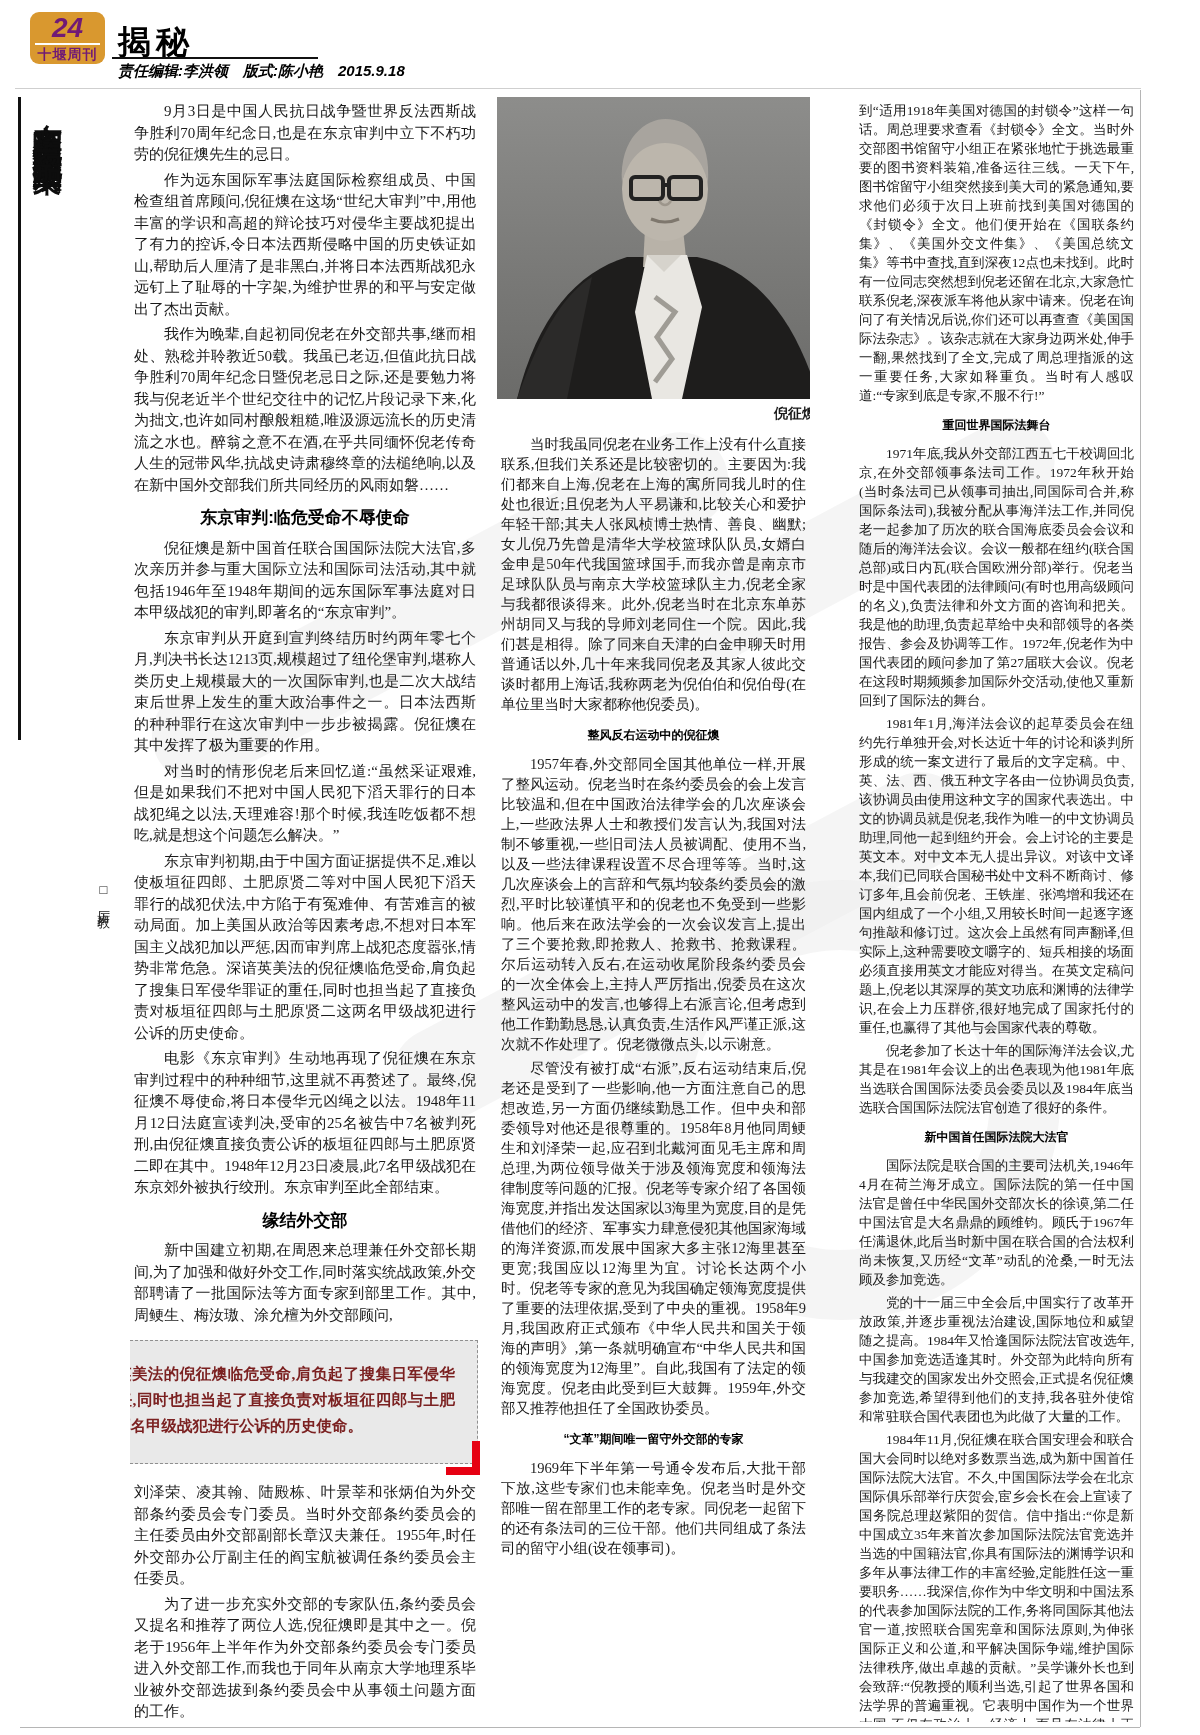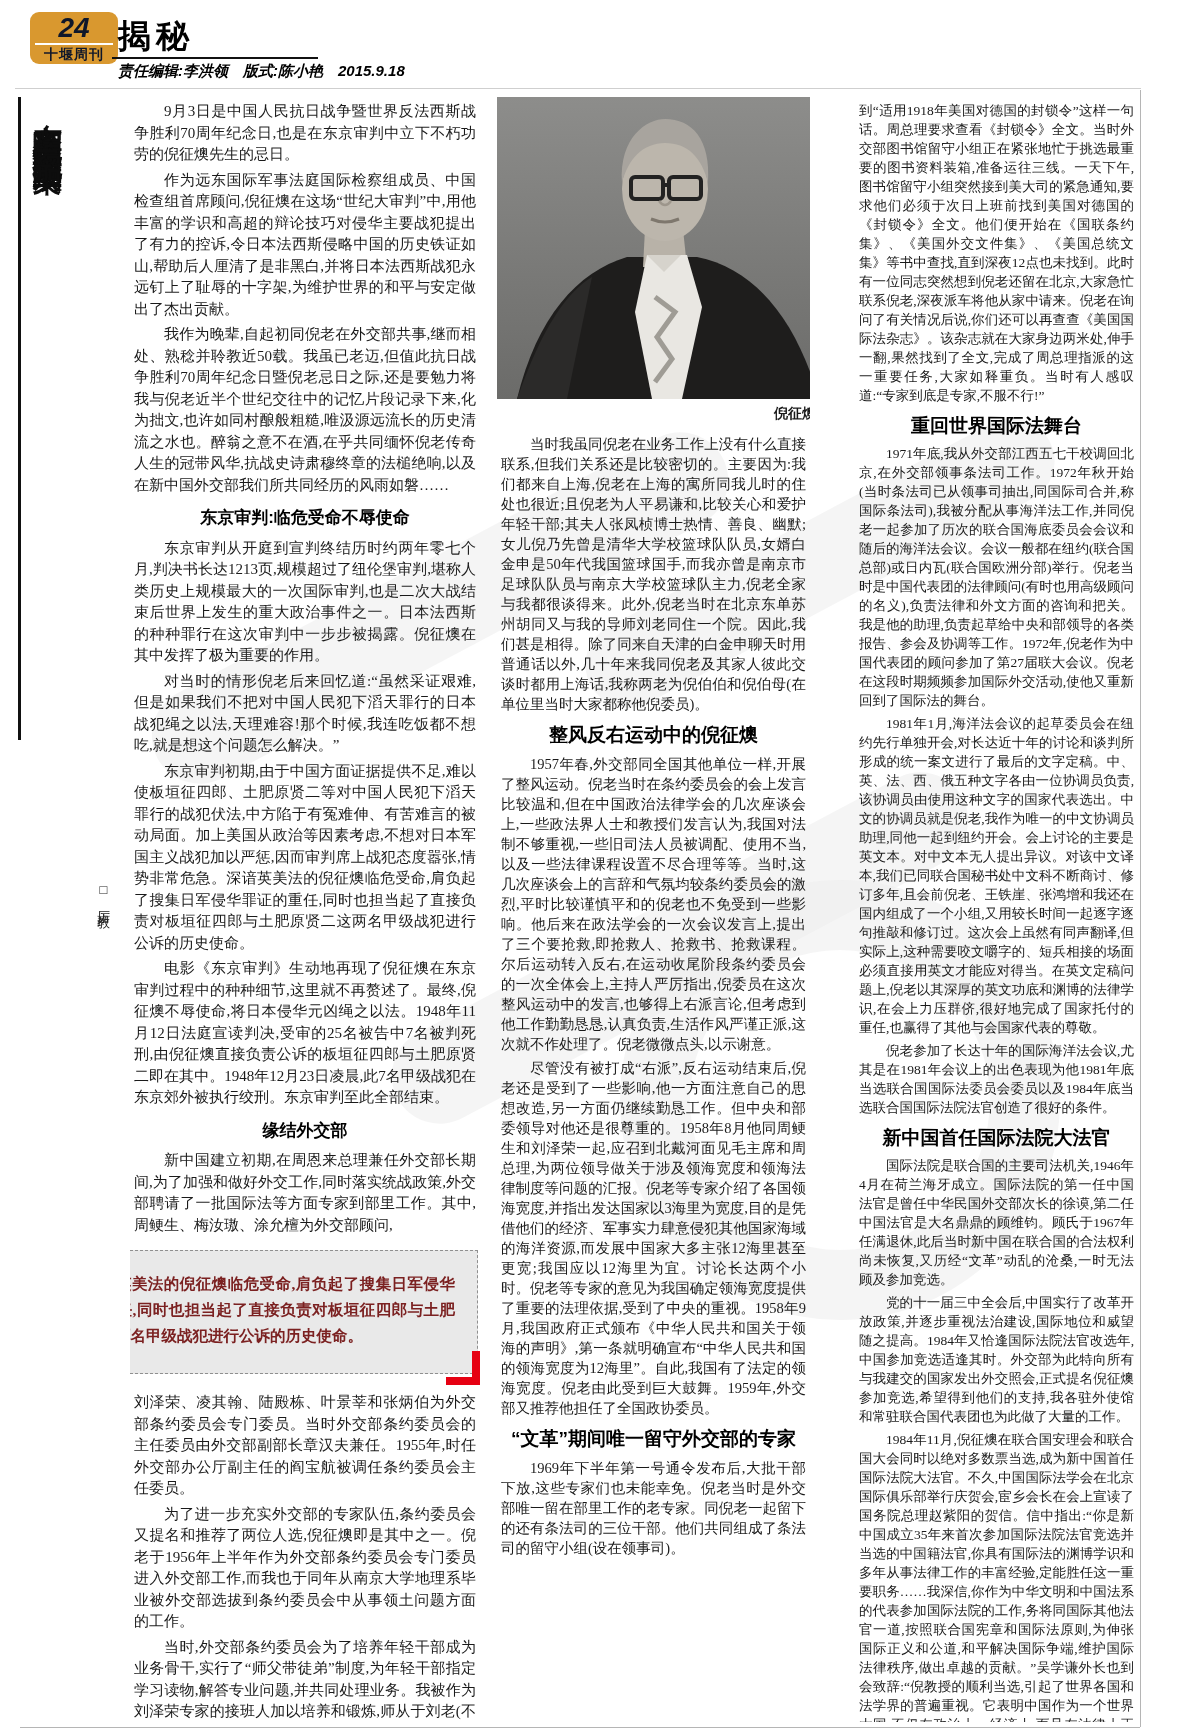--- a/index.html
+++ b/index.html
@@ -1,24 +1,24 @@
 <!DOCTYPE html>
 <html><head>
 <meta charset="utf-8">
 <style>
   html,body{margin:0;padding:0;background:#fff;}
   .page{position:relative;width:1200px;height:1735px;background:#ffffff;overflow:hidden;
         font-family:"Liberation Serif",serif;color:#1a1a1a;}
   
-  .pagenum-box{position:absolute;left:30px;top:12px;width:88px;height:52px;border-radius:9px;
-               background:#d9982f;color:#0f172a;text-align:center;overflow:hidden;}
+  .pagenum-box{position:absolute;left:30px;top:12px;width:75px;height:52px;border-radius:9px;
+               background:#d9982f;color:#701a75;text-align:center;overflow:hidden;}
   .pagenum-box .num{font:bold italic 28px "Liberation Sans",sans-serif;line-height:30px;margin-top:1px;}
   .pagenum-box .sep{border-top:2px solid #fff;margin:0 5px 1px;}
   .pagenum-box .masthead{font:bold 14px "Liberation Sans",sans-serif;letter-spacing:1px;line-height:17px;}
-  .section-title{position:absolute;left:118px;top:14px;font:bold 33px "Liberation Serif",serif;
+  .section-title{position:absolute;left:118px;top:20px;font:bold 33px "Liberation Serif",serif;
                  letter-spacing:5px;color:#000;}
   .header-rule{position:absolute;left:112px;top:57px;width:206px;height:2px;background:#111;}
   .editor-line{position:absolute;left:118px;top:62px;font:bold italic 15px "Liberation Sans",sans-serif;color:#000;}
   .top-rule{position:absolute;left:15px;top:88px;width:1126px;height:1px;background:#cfcfcf;}
   .right-rule{position:absolute;left:1140px;top:90px;width:1px;height:1637px;background:#b5b5b5;}
   .bottom-rule{position:absolute;left:20px;top:1727px;width:1120px;height:1px;background:#b5b5b5;}
   
   .headline-rule{position:absolute;left:18px;top:97px;width:3px;height:643px;background:#111;}
   .v-headline{position:absolute;left:28px;top:100px;height:650px;writing-mode:vertical-rl;
               font:bold 29px "Liberation Serif",serif;letter-spacing:2px;color:#0d0d0d;}
@@ -32,21 +32,21 @@
   .wm.w4{left:620px;top:880px;width:300px;height:300px;border-radius:50%;background:transparent;border:70px solid #ececec;}
   
   .col{position:absolute;top:97px;z-index:2;text-align:justify;}
   .col .para{margin:4px;text-indent:2em;}
   .col .para.pc{text-indent:0;}
   .col1{left:130px;width:350px;height:1625px;font-size:15px;line-height:21.5px;overflow:hidden;}
   .col2{left:497px;width:313px;height:1625px;font-size:14.5px;line-height:20px;overflow:hidden;}
   .col3{left:855px;width:283px;height:1625px;font-size:13.5px;line-height:19px;overflow:hidden;}
   .sec-h{font-family:"Liberation Sans",sans-serif;font-weight:bold;text-align:center;text-indent:0;
          font-size:17px;margin:11px 0 9px;color:#000;}
-  .col3 .sec-h,.col2 .sec-h{font-size:19px;}
+  .col3 .sec-h,.col2 .sec-h{font-size:12px;}
   
   .photo{position:relative;width:333px;height:302px;margin:3px 0 0 0;overflow:hidden;background:#777;}
   .photo svg{display:block;}
   .photo-caption{width:333px;text-align:right;font-weight:bold;font-size:14px;margin:5px 0 10px;}
   
   .quote-box{position:relative;margin:14px 0 18px -100px;width:402px;padding:20px 22px 24px;
              background:#e9e9e9;border:1px dashed #8f8f8f;
              font-weight:bold;color:#7b2121;font-size:15.5px;line-height:26px;text-indent:2em;
              text-align:justify;z-index:2;}
   .corner{position:absolute;width:26px;height:26px;}
@@ -77,20 +77,21 @@
   <div class="headline-rule"></div>
   <div class="v-headline">东京审判检察官倪征燠如何将甲级战犯送上绞刑架</div>
   <div class="v-byline">□厉声教</div>
 
   <div class="col col1">
     <div>
         <p class="para">9月3日是中国人民抗日战争暨世界反法西斯战争胜利70周年纪念日,也是在东京审判中立下不朽功劳的倪征燠先生的忌日。</p>
         <p class="para">作为远东国际军事法庭国际检察组成员、中国检查组首席顾问,倪征燠在这场“世纪大审判”中,用他丰富的学识和高超的辩论技巧对侵华主要战犯提出了有力的控诉,令日本法西斯侵略中国的历史铁证如山,帮助后人厘清了是非黑白,并将日本法西斯战犯永远钉上了耻辱的十字架,为维护世界的和平与安定做出了杰出贡献。</p>
         <p class="para">我作为晚辈,自起初同倪老在外交部共事,继而相处、熟稔并聆教近50载。我虽已老迈,但值此抗日战争胜利70周年纪念日暨倪老忌日之际,还是要勉力将我与倪老近半个世纪交往中的记忆片段记录下来,化为拙文,也许如同村酿般粗糙,唯汲源远流长的历史清流之水也。醉翁之意不在酒,在乎共同缅怀倪老传奇人生的冠带风华,抗战史诗肃穆终章的法槌绝响,以及在新中国外交部我们所共同经历的风雨如磐……</p>
         <div class="sec-h">东京审判:临危受命不辱使命</div>
+        <p class="para">倪征燠是新中国首任联合国国际法院大法官,多次亲历并参与重大国际立法和国际司法活动,其中就包括1946年至1948年期间的远东国际军事法庭对日本甲级战犯的审判,即著名的“东京审判”。</p>
         <p class="para">东京审判从开庭到宣判终结历时约两年零七个月,判决书长达1213页,规模超过了纽伦堡审判,堪称人类历史上规模最大的一次国际审判,也是二次大战结束后世界上发生的重大政治事件之一。日本法西斯的种种罪行在这次审判中一步步被揭露。倪征燠在其中发挥了极为重要的作用。</p>
         <p class="para">对当时的情形倪老后来回忆道:“虽然采证艰难,但是如果我们不把对中国人民犯下滔天罪行的日本战犯绳之以法,天理难容!那个时候,我连吃饭都不想吃,就是想这个问题怎么解决。”</p>
         <p class="para">东京审判初期,由于中国方面证据提供不足,难以使板垣征四郎、土肥原贤二等对中国人民犯下滔天罪行的战犯伏法,中方陷于有冤难伸、有苦难言的被动局面。加上美国从政治等因素考虑,不想对日本军国主义战犯加以严惩,因而审判席上战犯态度嚣张,情势非常危急。深谙英美法的倪征燠临危受命,肩负起了搜集日军侵华罪证的重任,同时也担当起了直接负责对板垣征四郎与土肥原贤二这两名甲级战犯进行公诉的历史使命。</p>
         <p class="para">电影《东京审判》生动地再现了倪征燠在东京审判过程中的种种细节,这里就不再赘述了。最终,倪征燠不辱使命,将日本侵华元凶绳之以法。1948年11月12日法庭宣读判决,受审的25名被告中7名被判死刑,由倪征燠直接负责公诉的板垣征四郎与土肥原贤二即在其中。1948年12月23日凌晨,此7名甲级战犯在东京郊外被执行绞刑。东京审判至此全部结束。</p>
         <div class="sec-h">缘结外交部</div>
         <p class="para">新中国建立初期,在周恩来总理兼任外交部长期间,为了加强和做好外交工作,同时落实统战政策,外交部聘请了一批国际法等方面专家到部里工作。其中,周鲠生、梅汝璈、涂允檀为外交部顾问,</p>
       </div>
     <aside class="quote-box">
       
       <span class="corner br"></span>

